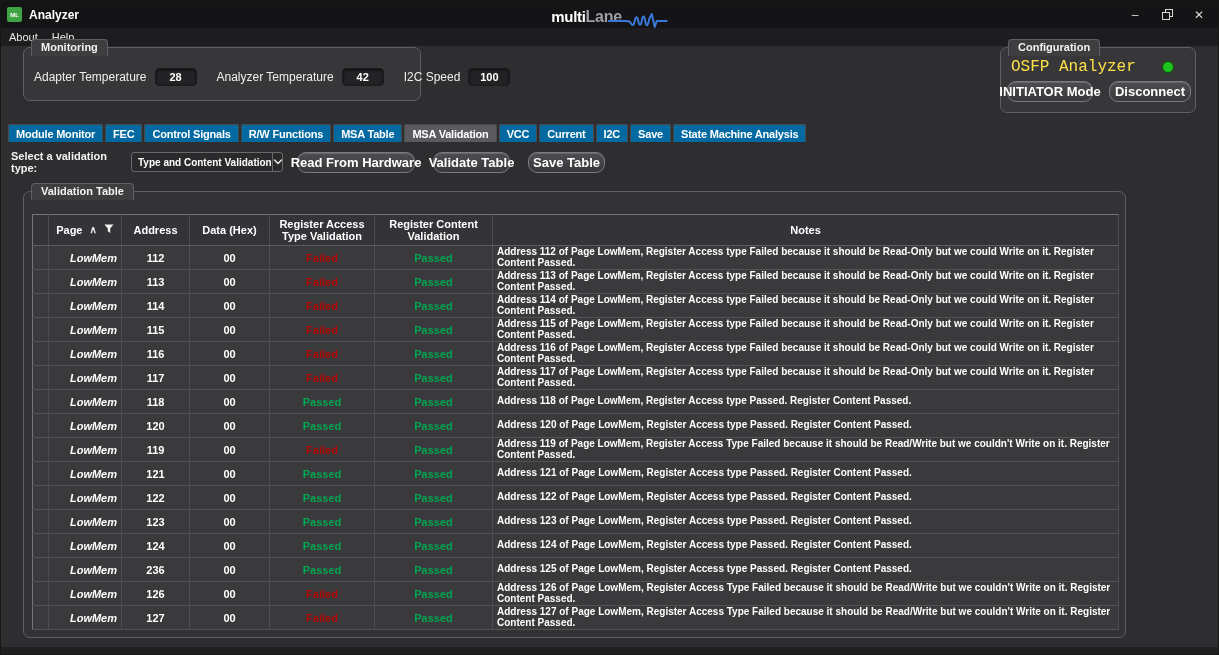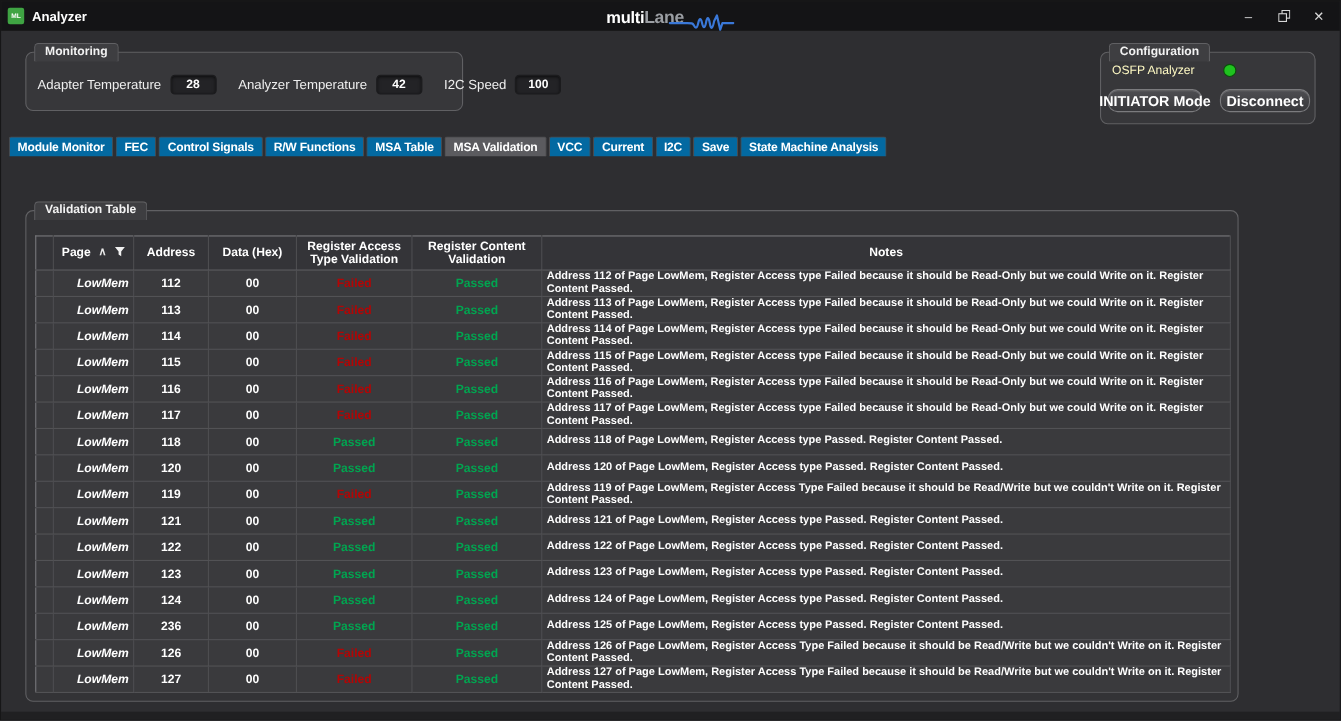--- a/index.html
+++ b/index.html
@@ -26,21 +26,21 @@
   .groupbox { position:absolute; border:1px solid #606063; border-radius:7px; background:#37373a; }
   .gb-label { position:absolute; top:-9px; left:7px; background:#3e3e41; border:1px solid #606063; border-bottom:none; border-radius:4px 4px 0 0; padding:1px 9px 2px; font-size:11px; font-weight:bold; color:#f2f2f2; line-height:13px; }
 
   .gb-monitoring { left:22px; top:46px; width:398px; height:54px; }
   .mon-row { position:absolute; left:10px; top:20px; display:flex; align-items:center; gap:8px; }
   .mon-label { font-size:12px; color:#eeeeee; white-space:nowrap; }
   .field { width:42px; height:18px; background:#232326; border:1px solid #1b1b1d; border-radius:4px; box-shadow:inset 0 1px 3px rgba(0,0,0,.65); color:#fff; font-size:11px; font-weight:bold; text-align:center; line-height:17px; margin-right:12px; }
 
   .gb-configuration { left:999px; top:46px; width:196px; height:66px; }
   .cfg-status { position:absolute; left:10px; top:10px; display:flex; align-items:center; }
-  .cfg-status .lbl { font-size:11px; color:#fef9c3; }
+  .cfg-status .lbl { font-size:16px; color:#fde047;font-family:Liberation Mono, monospace; }
   .status-dot { width:12px; height:12px; border-radius:50%; margin-left:26px; border:1px solid #0b4d0b; }
   .cfg-buttons { position:absolute; left:6px; top:33px; width:184px; display:flex; justify-content:space-between; }
 
   .btn { background:linear-gradient(#4e4e52,#38383b); border:1px solid #7b7b7e; border-radius:9px; box-shadow:inset 0 1px 0 rgba(255,255,255,.14); color:#fff; font-size:13px; font-weight:bold; font-family:"Liberation Sans",sans-serif; height:21px; padding:0 12px; display:inline-flex; align-items:center; justify-content:center; white-space:nowrap; }
 
   
   .tabs { position:absolute; left:7px; top:123px; display:flex; }
   .tab { height:18px; padding:0 7px; margin-right:2px; display:flex; align-items:center; background:#0369a1; border:1px solid #4a4a4d; border-bottom:none; border-radius:2px 2px 0 0; font-size:11px; font-weight:bold; color:#ffffff; letter-spacing:-.2px; white-space:nowrap; }
   .tab.active { background:#5b5b5f; }
 
@@ -90,20 +90,24 @@
       <div class="win-btn">
         <svg width="11" height="11" viewBox="0 0 11 11">
             <rect x="3.5" y="0.5" width="7" height="7" fill="none" stroke="#d8d8d8"></rect>
             <rect x="0.5" y="3.5" width="7" height="7" fill="#141416" stroke="#d8d8d8"></rect>
           </svg>
       </div>
       <div class="win-btn">✕</div>
     </div>
   </div>
 
+  <div class="menubar">
+    <span class="menu-item">About</span>
+    <span class="menu-item">Help</span>
+  </div>
 
   <div class="groupbox gb-monitoring">
     <div class="gb-label">Monitoring</div>
     <div class="mon-row">
       <span class="mon-label">Adapter Temperature</span>
       <span class="field">28</span>
       <span class="mon-label">Analyzer Temperature</span>
       <span class="field">42</span>
       <span class="mon-label">I2C Speed</span>
       <span class="field" style="margin-right:0">100</span>
@@ -129,20 +133,34 @@
     <div class="tab">R/W Functions</div>
     <div class="tab">MSA Table</div>
     <div class="tab active">MSA Validation</div>
     <div class="tab">VCC</div>
     <div class="tab">Current</div>
     <div class="tab">I2C</div>
     <div class="tab">Save</div>
     <div class="tab">State Machine Analysis</div>
   </div>
 
+  <div class="controls-row">
+    <span class="select-label">Select a validation type:</span>
+    <div class="dropdown">
+      <span class="val">Type and Content Validation</span>
+      <span class="chev">
+        <svg width="10" height="8" viewBox="0 0 10 8">
+            <path d="M1.5 2 L5 5.5 L8.5 2" stroke="#e8e8e8" stroke-width="1.5" fill="none" stroke-linecap="round"></path>
+          </svg>
+      </span>
+    </div>
+    <button class="btn ctl-btn-1">Read From Hardware</button>
+    <button class="btn ctl-btn-2">Validate Table</button>
+    <button class="btn ctl-btn-3">Save Table</button>
+  </div>
 
   <div class="groupbox gb-validation">
     <div class="gb-label">Validation Table</div>
     <div class="vtable-wrap">
       <table>
         <colgroup>
           <col style="width:16px">
             <col style="width:73px">
             <col style="width:68px">
             <col style="width:80px">

